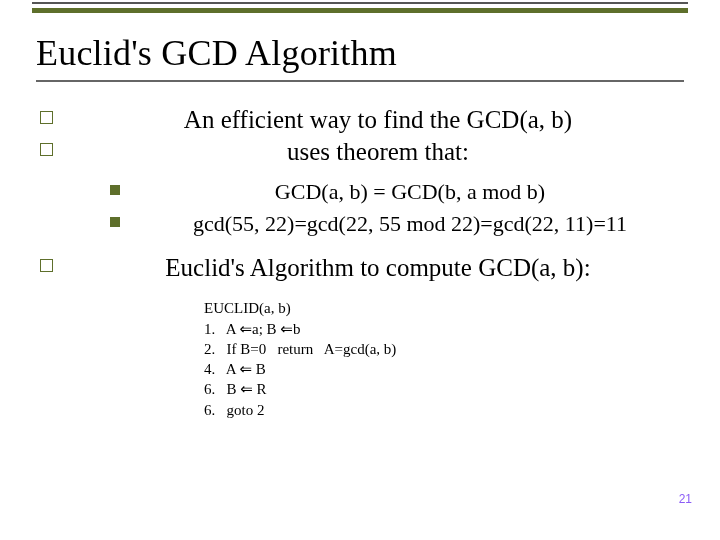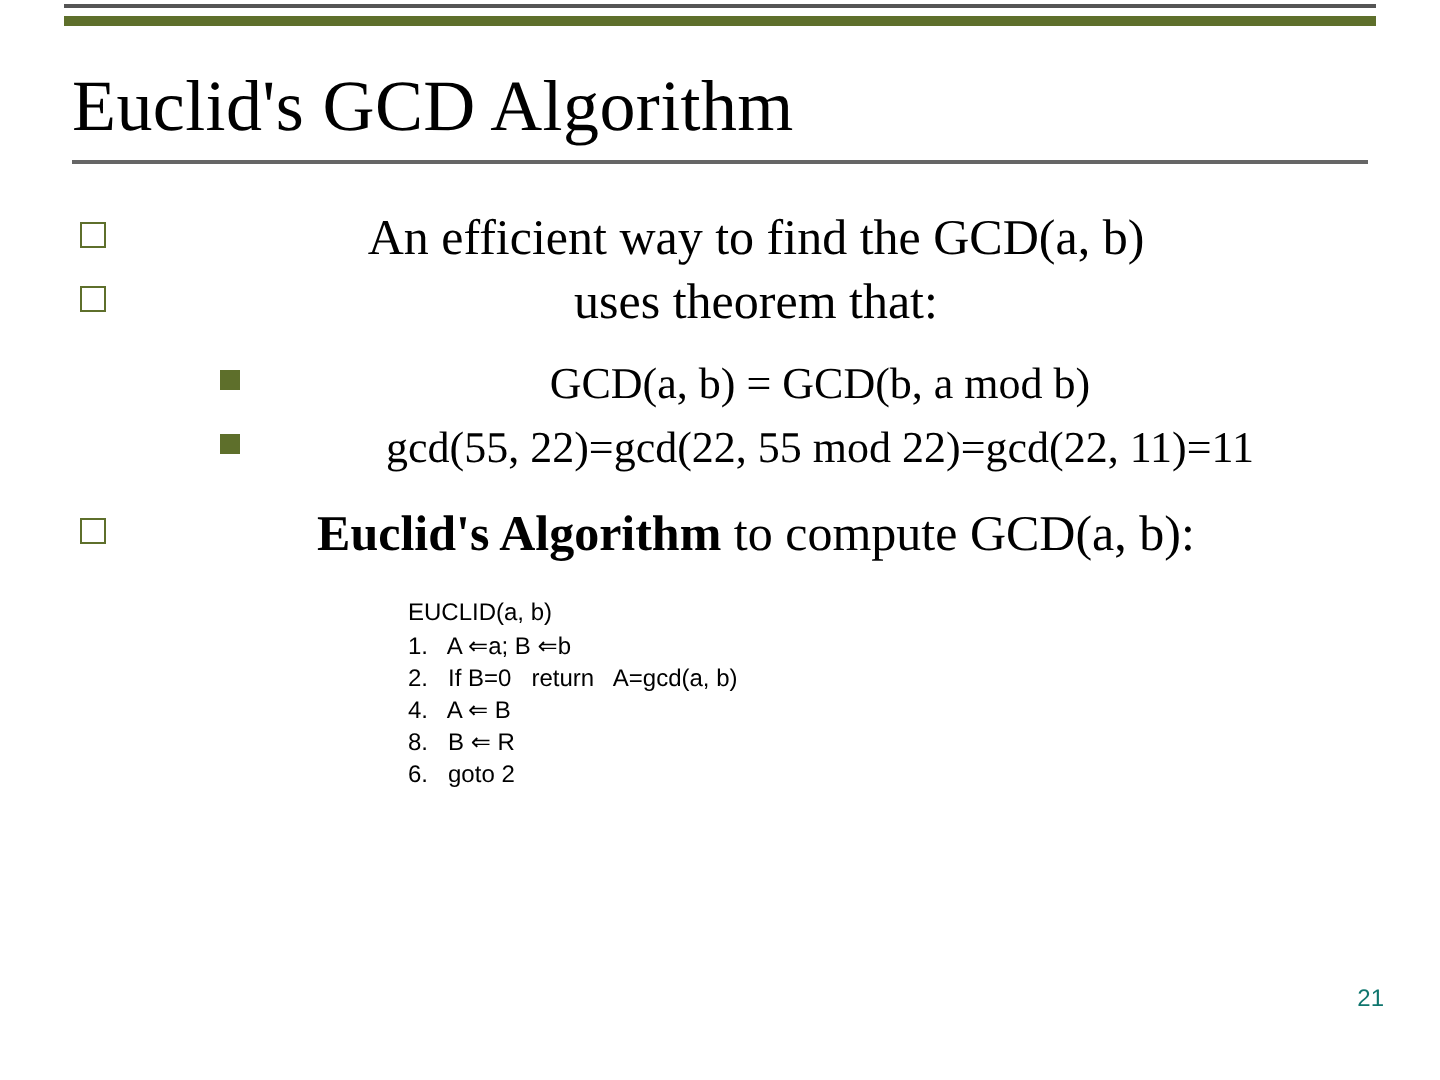--- a/index.html
+++ b/index.html
@@ -77,35 +77,35 @@
     position: absolute;
     left: 2px;
     top: 7px;
     width: 10px;
     height: 10px;
     background: #5e6f2b;
   }
   .algo-line {
     margin-top: 6px;
   }
-  .bold { font-weight: 700; margin-top: 24px; }
+  .bold { font-weight: 400; margin-top: 24px; }
   .pseudo {
     margin: 14px 0 0 168px;
-    font-family: Liberation Sans, sans-serif;
-    font-size: 12px;
+    font-family: Liberation Serif, serif;
+    font-size: 15px;
     line-height: 1.35;
   }
   .pseudo .row { white-space: pre; }
   .pagenum {
     position: absolute;
     right: 28px;
     bottom: 34px;
     font-family: Arial, sans-serif;
     font-size: 12px;
-    color: #0f766e;
+    color: #8b5cf6;
   }
 </style>
 </head>
 <body>
 
 <div class="topbar">
   <div class="line1"></div>
   <div class="line2"></div>
 </div>
 
@@ -142,19 +142,19 @@
       <span class="bold">Euclid's Algorithm</span><span> to compute GCD(a, b):</span>
     </li>
 
   </ul>
 
   <div class="pseudo">
     <div class="row">EUCLID(a, b)</div>
     <div class="row">1.   A ⇐a; B ⇐b</div>
     <div class="row">2.   If B=0   return   A=gcd(a, b)</div>
     <div class="row">4.   A ⇐ B</div>
-    <div class="row">8.   B ⇐ R</div>
+    <div class="row">6.   B ⇐ R</div>
     <div class="row">6.   goto 2</div>
   </div>
 
 </div>
 
 <div class="pagenum">21</div>
 
 </body></html>

